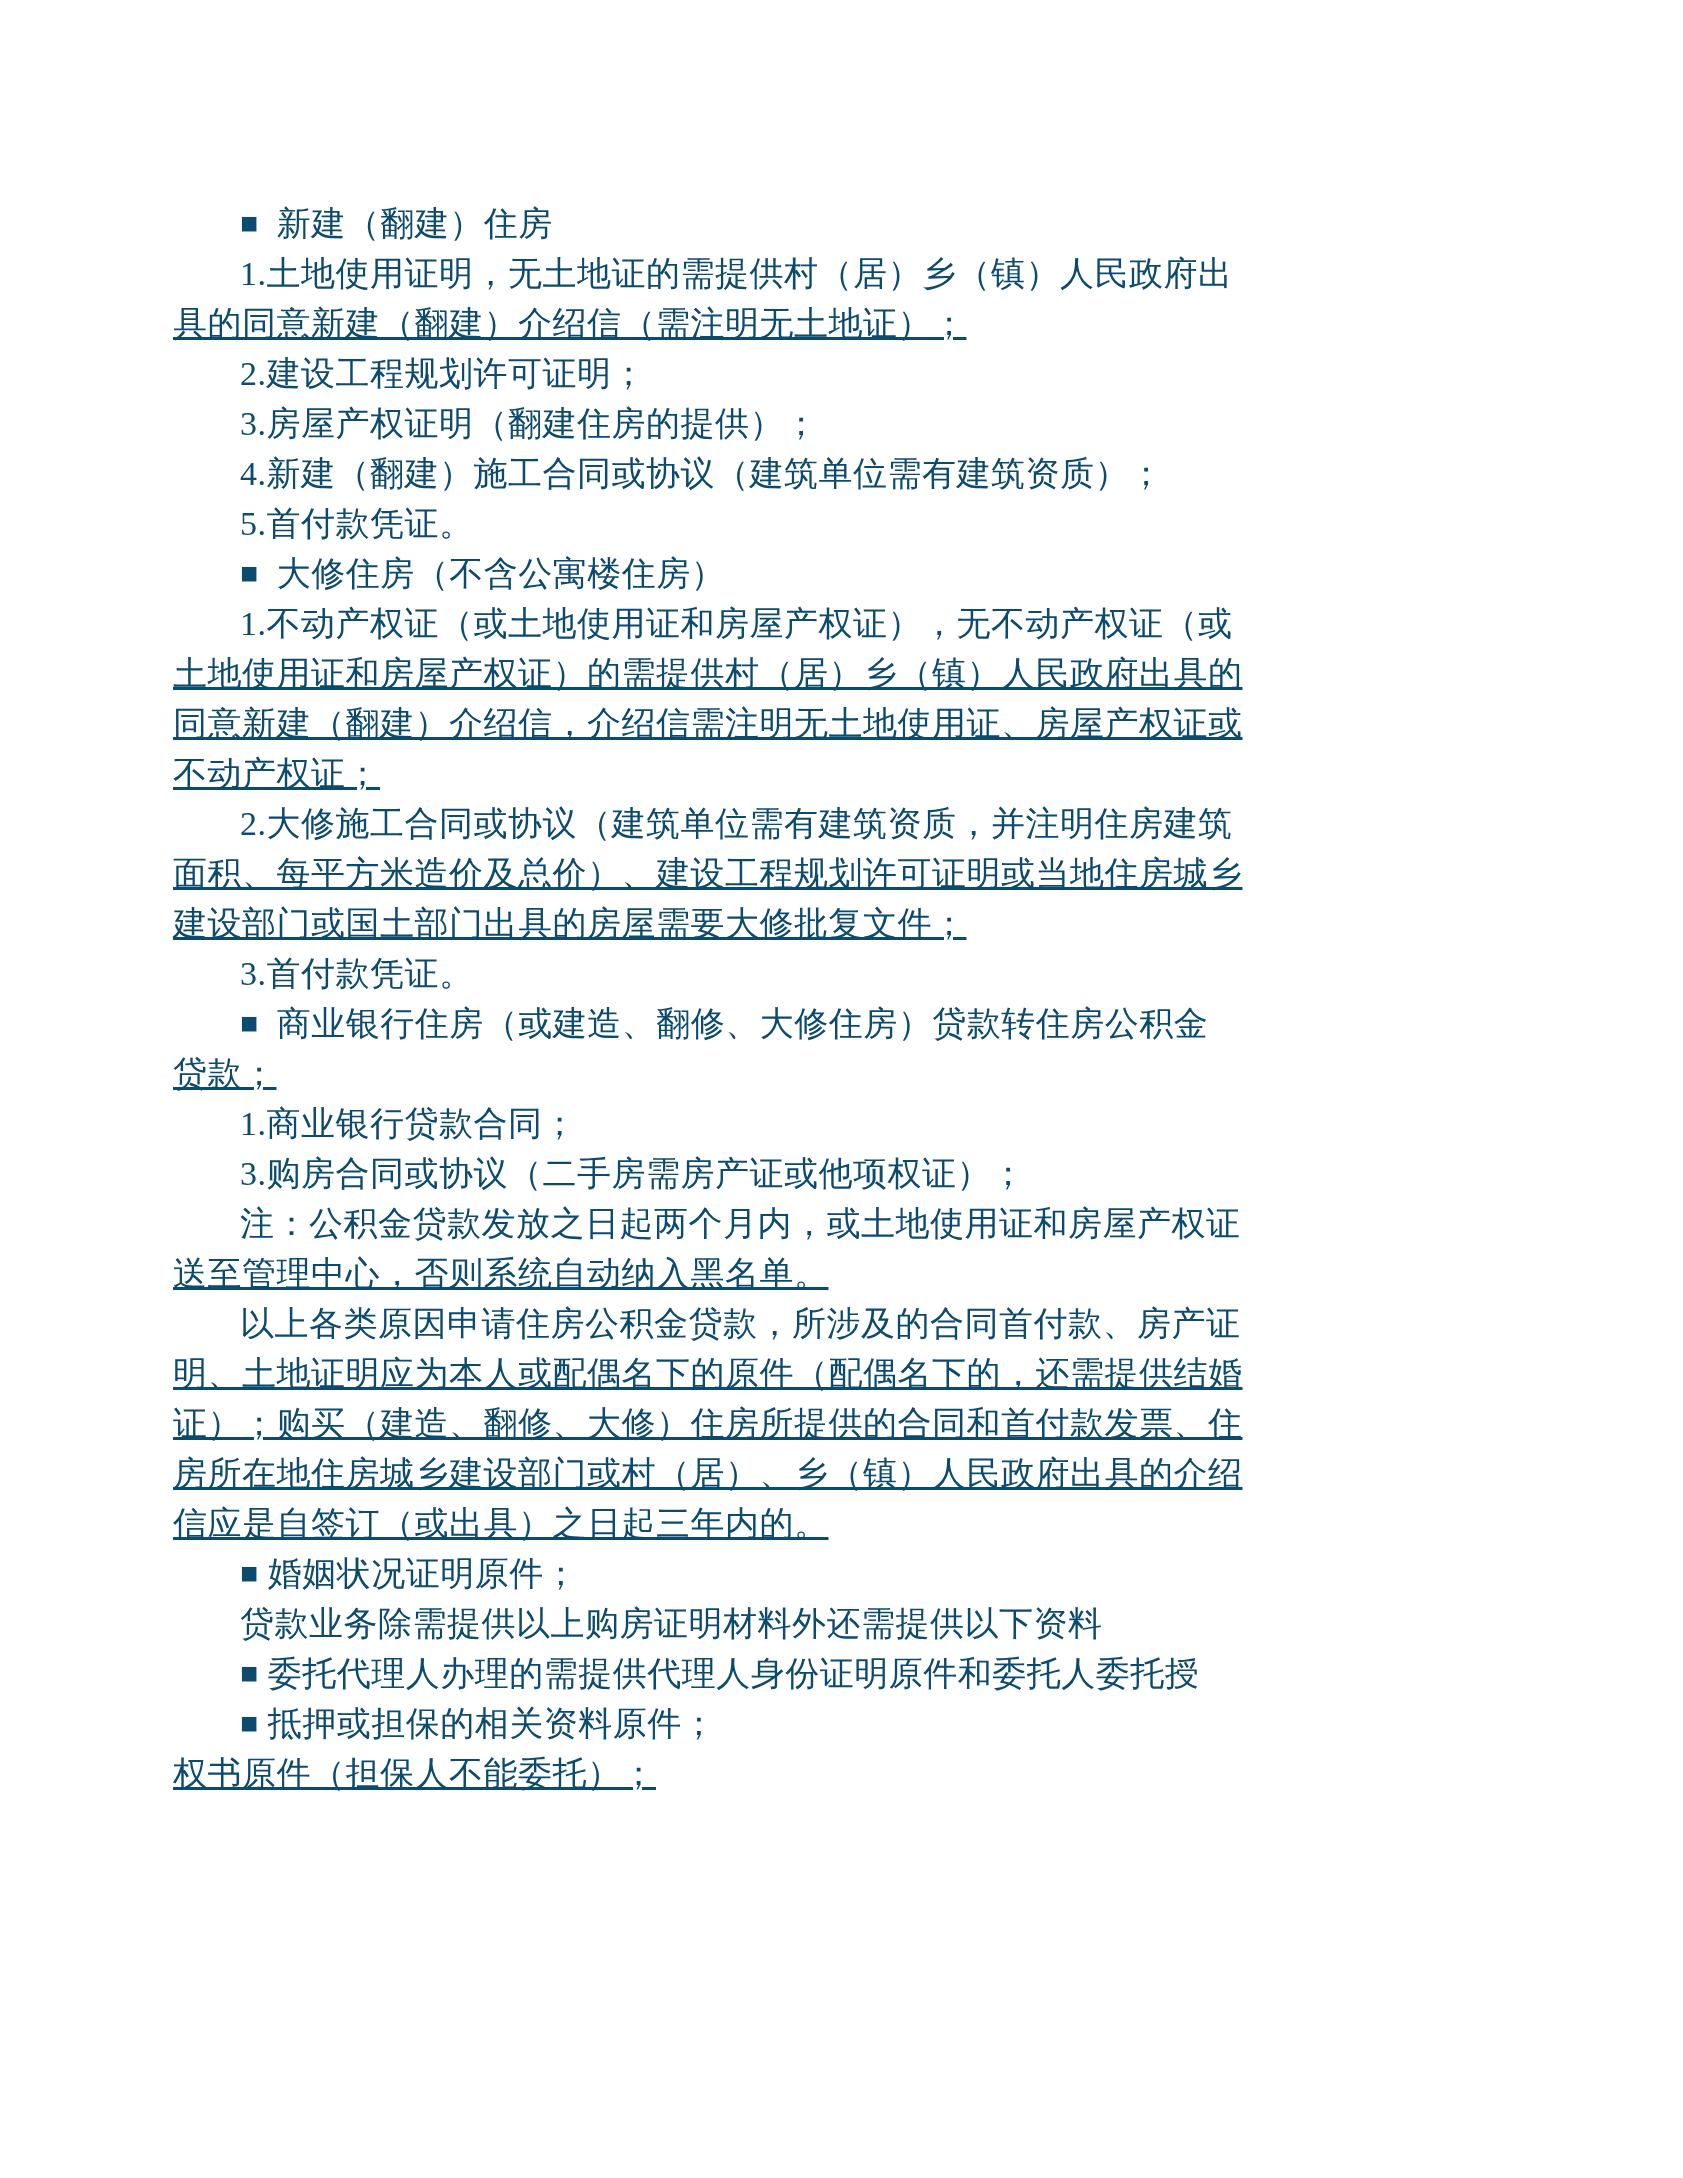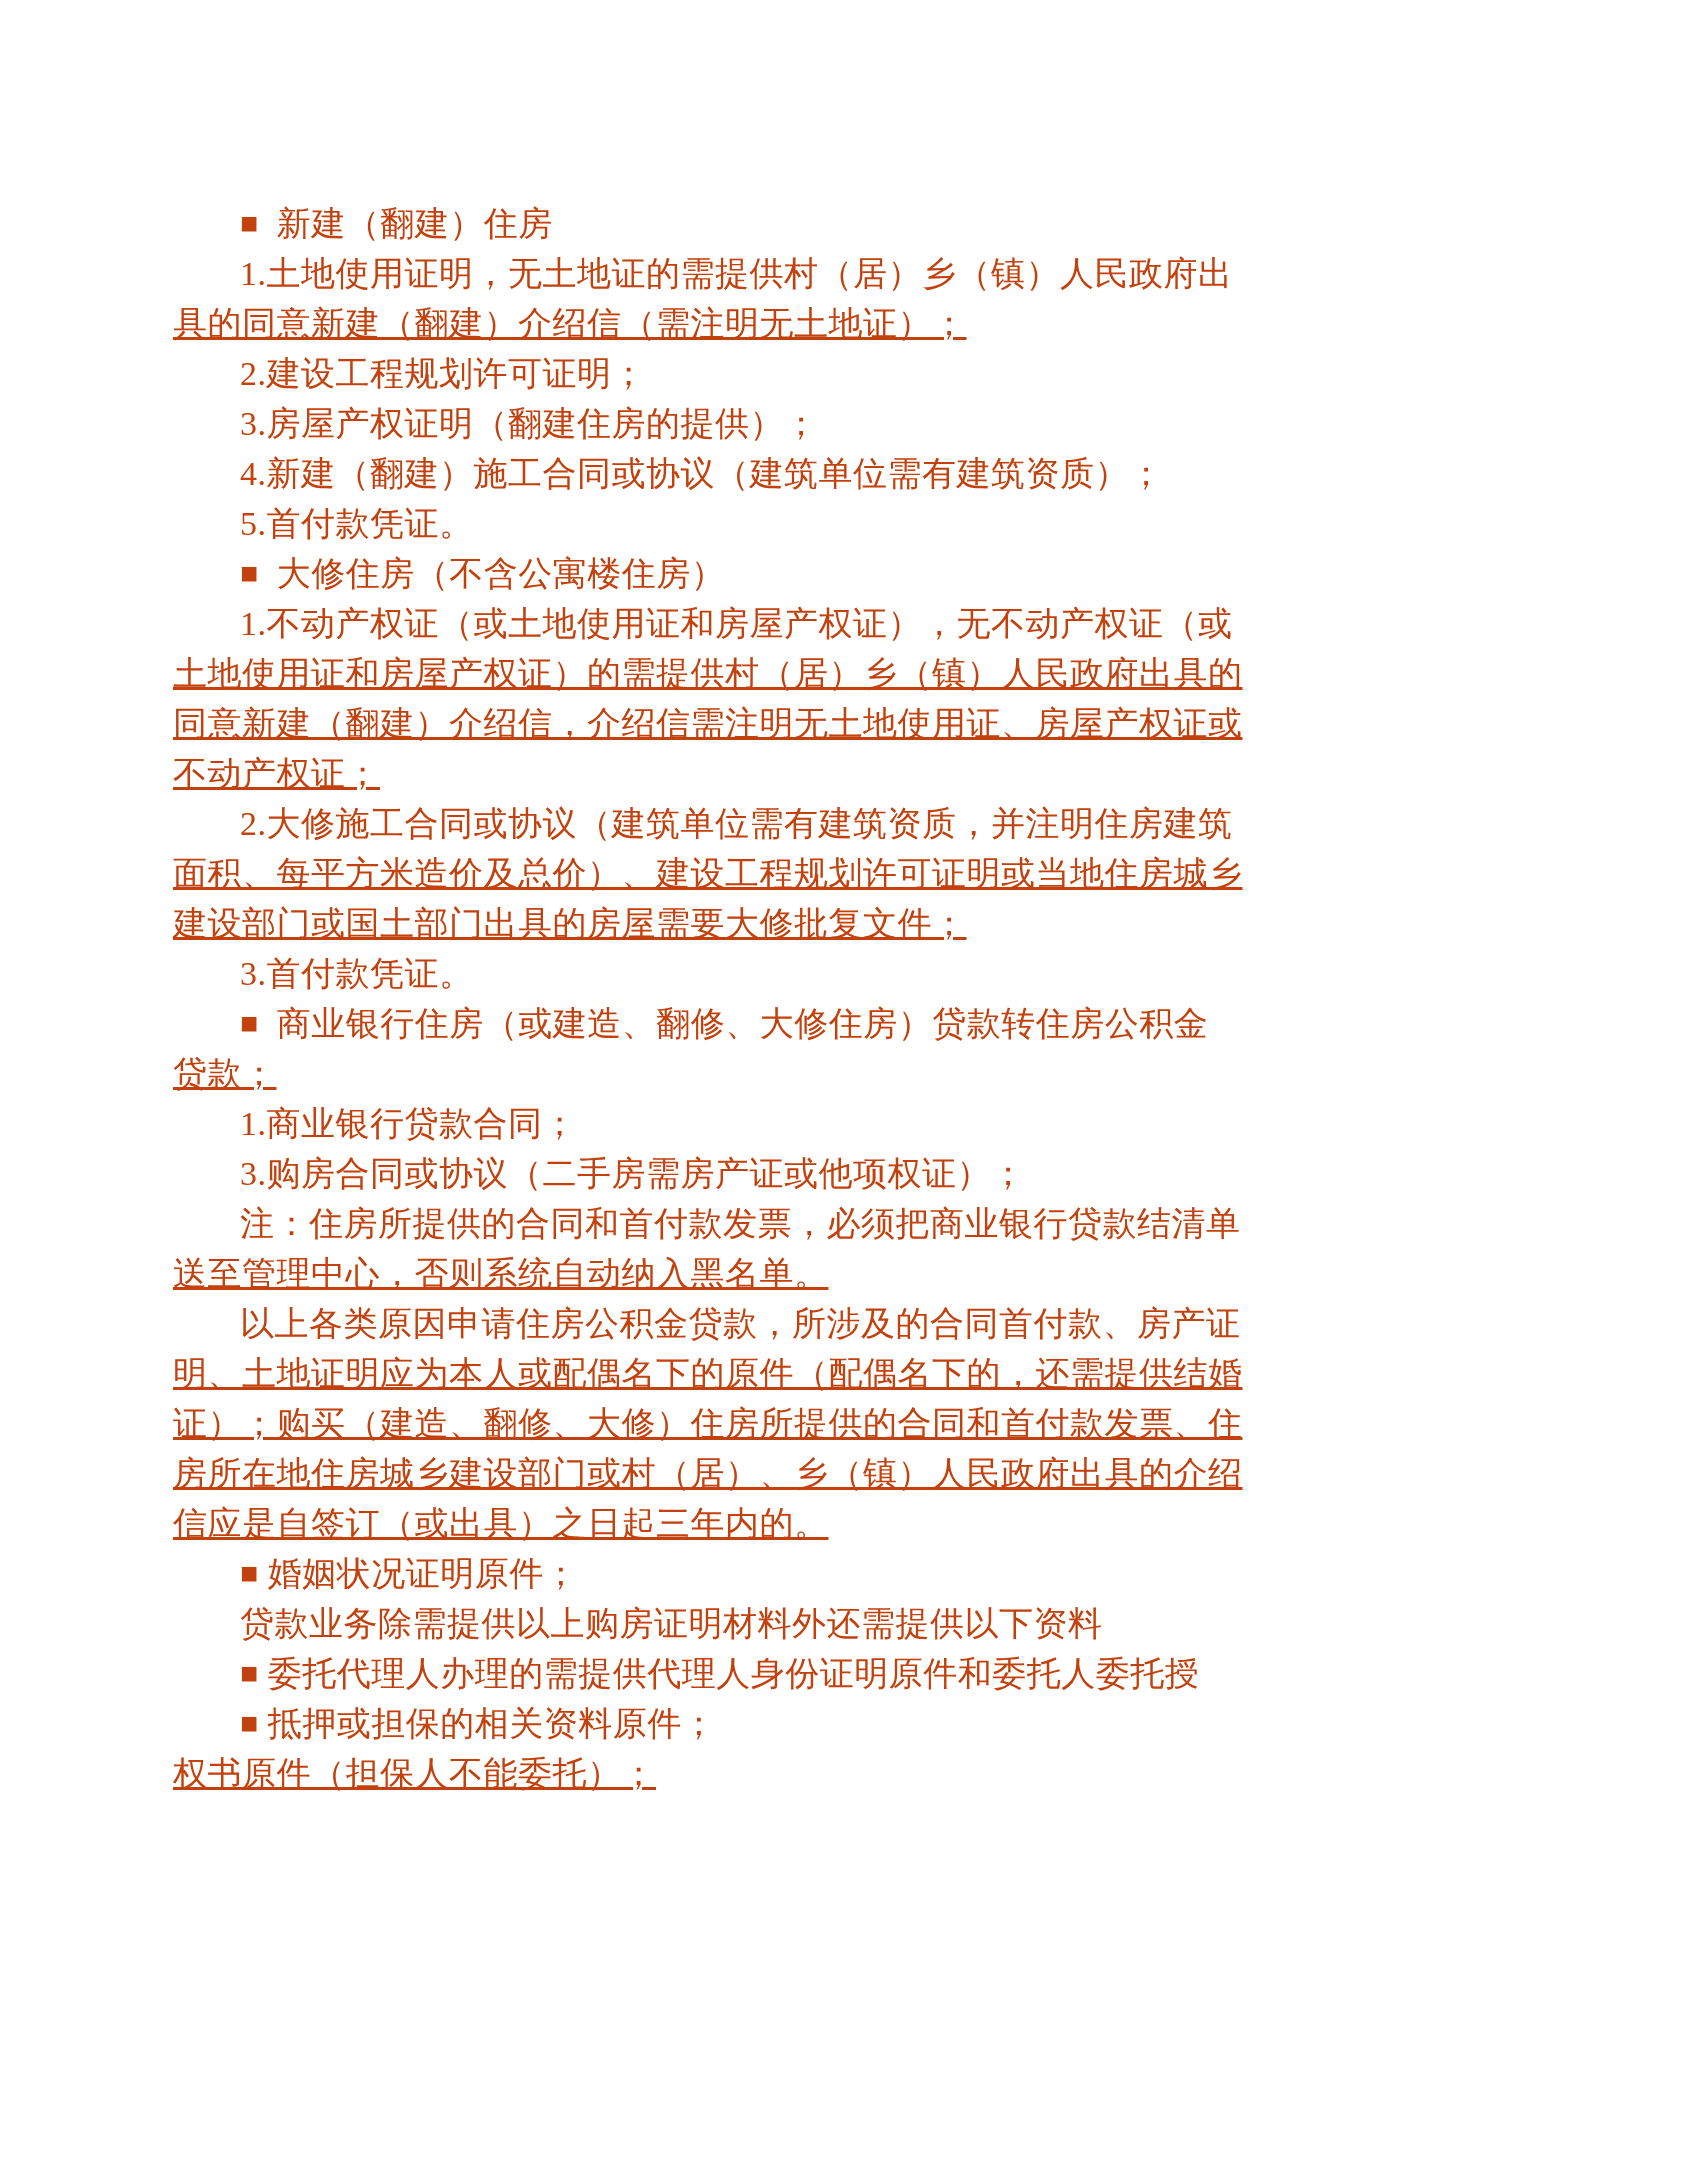--- a/index.html
+++ b/index.html
@@ -5,21 +5,21 @@
   html, body {
     margin: 0;
     padding: 0;
     background: #ffffff;
   }
   .page {
     position: relative;
     width: 1683px;
     height: 2178px;
     background: #ffffff;
-    color: #c2410c;
+    color: #0c4a6e;
     font-family: "Liberation Serif", serif;
     overflow: hidden;
   }
   .doc {
     position: absolute;
     left: 173px;
     top: 199px;
     width: 1356px;
     font-size: 34px;
     line-height: 50px;
@@ -66,21 +66,21 @@
       <div class="line cont"><span>同意新建（翻建）介绍信，介绍信需注明无土地使用证、房屋产权证或</span></div>
       <div class="line cont"><span>不动产权证；</span></div>
       <div class="line para"><span>2.大修施工合同或协议（建筑单位需有建筑资质，并注明住房建筑</span></div>
       <div class="line cont"><span>面积、每平方米造价及总价）、建设工程规划许可证明或当地住房城乡</span></div>
       <div class="line cont"><span>建设部门或国土部门出具的房屋需要大修批复文件；</span></div>
       <div class="line para"><span>3.首付款凭证。</span></div>
       <div class="line para"><span class="bullet wide">■</span><span>商业银行住房（或建造、翻修、大修住房）贷款转住房公积金</span></div>
       <div class="line cont"><span>贷款；</span></div>
       <div class="line para"><span>1.商业银行贷款合同；</span></div>
       <div class="line para"><span>3.购房合同或协议（二手房需房产证或他项权证）；</span></div>
-      <div class="line para"><span>注：住房所提供的合同和首付款发票，必须把商业银行贷款结清单</span></div>
+      <div class="line para"><span>注：公积金贷款发放之日起两个月内，或土地使用证和房屋产权证</span></div>
       <div class="line cont"><span>送至管理中心，否则系统自动纳入黑名单。</span></div>
       <div class="line para"><span>以上各类原因申请住房公积金贷款，所涉及的合同首付款、房产证</span></div>
       <div class="line cont"><span>明、土地证明应为本人或配偶名下的原件（配偶名下的，还需提供结婚</span></div>
       <div class="line cont"><span>证）；购买（建造、翻修、大修）住房所提供的合同和首付款发票、住</span></div>
       <div class="line cont"><span>房所在地住房城乡建设部门或村（居）、乡（镇）人民政府出具的介绍</span></div>
       <div class="line cont"><span>信应是自签订（或出具）之日起三年内的。</span></div>
       <div class="line para"><span class="bullet narrow">■</span><span>婚姻状况证明原件；</span></div>
       <div class="line para"><span>贷款业务除需提供以上购房证明材料外还需提供以下资料</span></div>
       <div class="line para"><span class="bullet narrow">■</span><span>委托代理人办理的需提供代理人身份证明原件和委托人委托授</span></div>
       <div class="line para"><span class="bullet narrow">■</span><span>抵押或担保的相关资料原件；</span></div>

